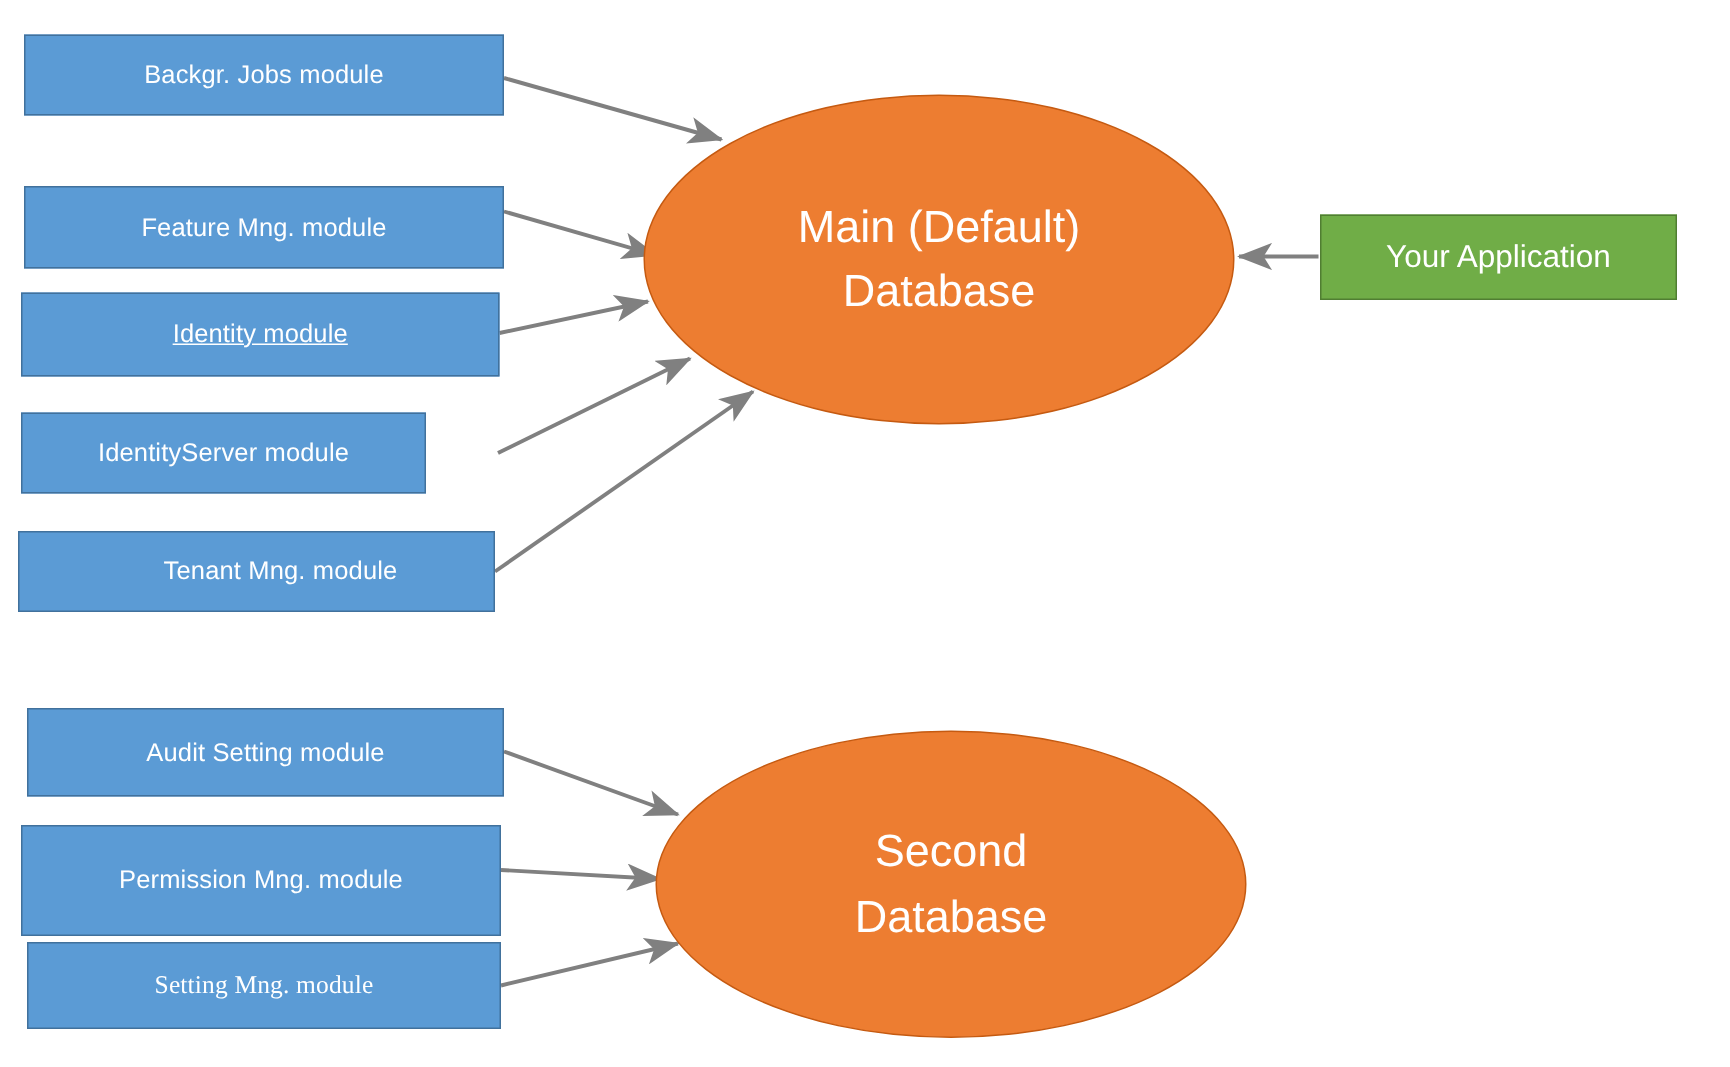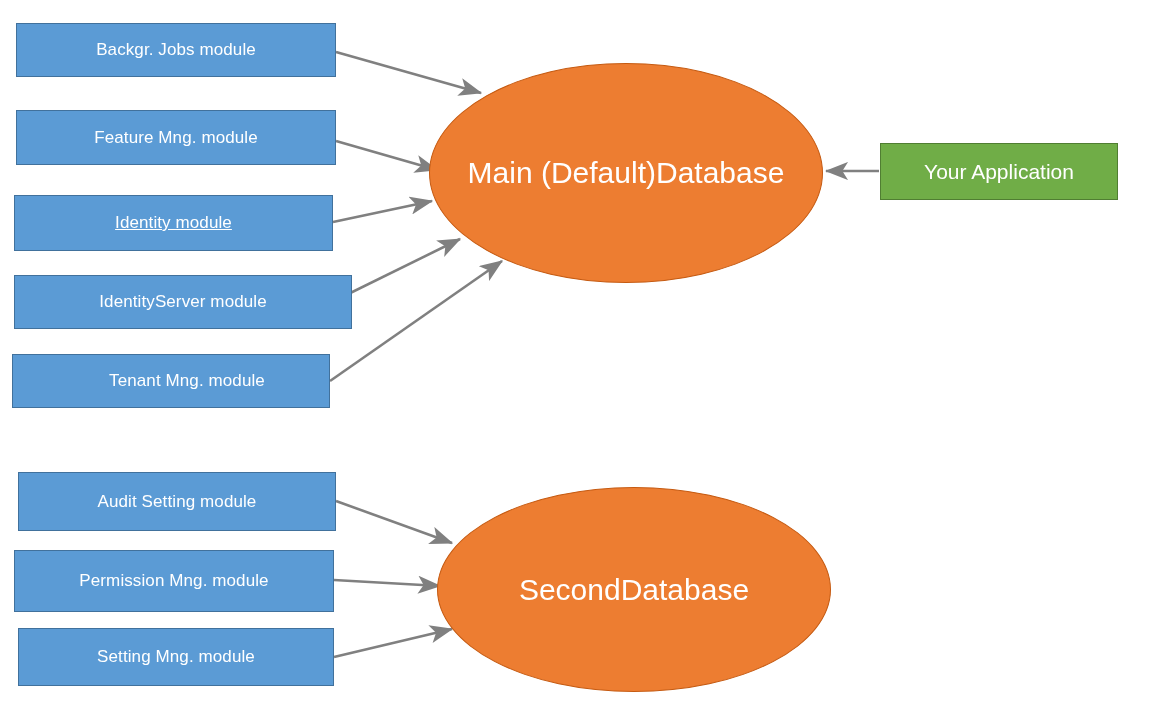--- a/index.html
+++ b/index.html
@@ -49,21 +49,21 @@
     font-size: 21px;
     white-space: nowrap;
   }
   .db-ellipse {
     position: absolute;
     box-sizing: border-box;
     background: #ED7D31;
     border: 1.5px solid #C55A11;
     border-radius: 50%;
     display: flex;
-    flex-direction: row;
+    flex-direction: column;
     align-items: center;
     justify-content: center;
     color: #ffffff;
     font-size: 30px;
     line-height: 1.45;
     text-align: center;
   }
   .db-line {
     display: block;
   }
@@ -88,40 +88,40 @@
         <line x1="336" y1="501" x2="452" y2="543" stroke="#808080" stroke-width="2.6" marker-end="url(#arrowhead)"></line>
         <line x1="334" y1="580" x2="440" y2="586" stroke="#808080" stroke-width="2.6" marker-end="url(#arrowhead)"></line>
         <line x1="334" y1="657" x2="452" y2="629" stroke="#808080" stroke-width="2.6" marker-end="url(#arrowhead)"></line>
         <line x1="879" y1="171" x2="826" y2="171" stroke="#808080" stroke-width="2.6" marker-end="url(#arrowhead)"></line>
       </g>
   </svg>
 
   <div class="module-box" style="left: 16px; top: 23px; width: 320px; height: 54px;">
     <span>Backgr. Jobs module</span>
   </div>
-  <div class="module-box" style="left: 16px; top: 110px; width: 320px; height: 55px;">
+  <div class="module-box" style="left: 16px; top: 124px; width: 320px; height: 55px;">
     <span>Feature Mng. module</span>
   </div>
   <div class="module-box" style="left: 14px; top: 195px; width: 319px; height: 56px; text-decoration: underline;">
     <span>Identity module</span>
   </div>
-  <div class="module-box" style="left: 14px; top: 275px; width: 338px; height: 54px;">
+  <div class="module-box" style="left: 14px; top: 275px; width: 270px; height: 54px;">
     <span>IdentityServer module</span>
   </div>
   <div class="module-box" style="left: 12px; top: 354px; width: 318px; height: 54px; padding-left: 32px;">
     <span>Tenant Mng. module</span>
   </div>
 
   <div class="module-box" style="left: 18px; top: 472px; width: 318px; height: 59px;">
     <span>Audit Setting module</span>
   </div>
-  <div class="module-box" style="left: 14px; top: 550px; width: 320px; height: 62px; align-items: center;">
+  <div class="module-box" style="left: 14px; top: 550px; width: 320px; height: 74px; align-items: center;">
     <span>Permission Mng. module</span>
   </div>
-  <div class="module-box" style="left: 18px; top: 628px; width: 316px; height: 58px;">
+  <div class="module-box" style="left: 18px; top: 628px; width: 316px; height: 58px; font-family: Liberation Serif, serif;">
     <span>Setting Mng. module</span>
   </div>
 
   <div class="db-ellipse" style="left: 429px; top: 63px; width: 394px; height: 220px;">
     <span class="db-line">Main (Default)</span>
     <span class="db-line">Database</span>
   </div>
 
   <div class="db-ellipse" style="left: 437px; top: 487px; width: 394px; height: 205px;">
     <span class="db-line">Second</span>

